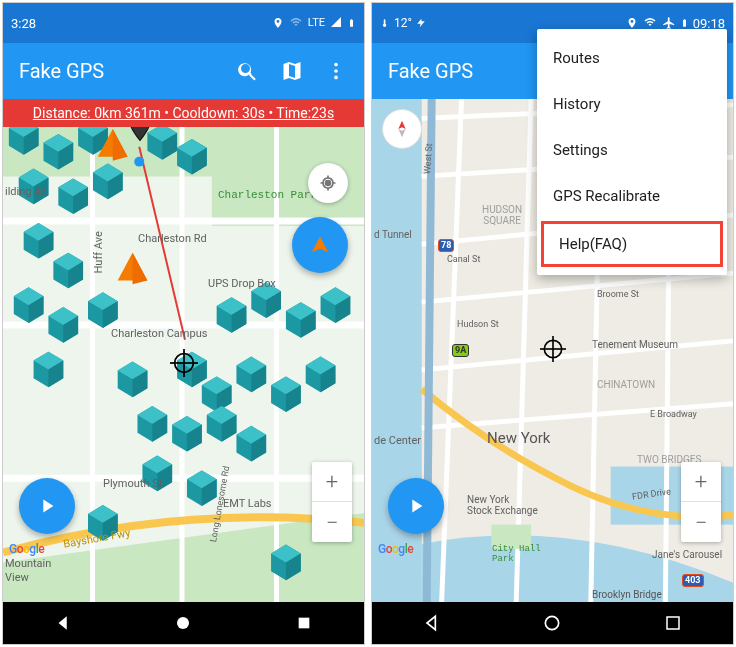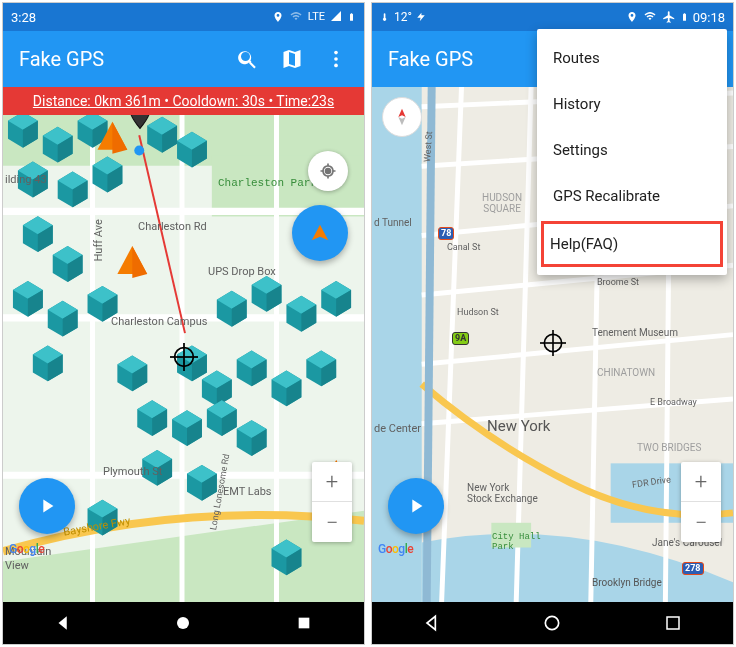--- a/index.html
+++ b/index.html
@@ -16,21 +16,21 @@
     width: 363px;
     height: 643px;
     border: 1px solid #ccc;
     position: relative;
     overflow: hidden;
     display: flex;
     flex-direction: column;
     background: #e8f0e9;
   }
   .status-bar {
-    height: 28px;
+    height: 40px;
     background: #1976D2;
     color: #fff;
     font-size: 13px;
     display: flex;
     align-items: center;
     padding: 0 8px;
   }
   .status-left { flex: 1; display: flex; align-items: center; gap: 4px;}
   .status-right { display: flex; align-items: flex-start; gap: 4px; }
   .status-right svg, .status-left svg { fill: #fff; }
@@ -150,21 +150,21 @@
     z-index: 100;
   }
   .menu-item {
     padding: 14px 16px;
     font-size: 15px;
     color: #212121;
   }
   .menu-item.highlight {
     border: 3px solid #f44336;
     margin: 2px 4px;
-    padding: 11px 6px;
+    padding: 11px 15px;
   }
   .crosshair {
     position:absolute;
     left:50%; top:50%;
     transform:translate(-50%,-50%);
     pointer-events:none;
   }
   .pin {
     position:absolute;
     transform:translate(-50%,-100%);
@@ -427,21 +427,21 @@
     <span class="map-label" style="left:220px;top:490px;font-size:10px;color:#555">Brooklyn Bridge</span>
     <span class="map-label" style="left:260px;top:390px;font-size:9px;transform:rotate(-8deg)">FDR Drive</span>
     <span class="map-label" style="left:220px;top:240px;font-size:10px">Tenement Museum</span>
     <span class="map-label" style="left:225px;top:280px;color:#9e9e9e;font-size:10px">CHINATOWN</span>
     <span class="map-label" style="left:278px;top:310px;font-size:9px">E Broadway</span>
     <span class="map-label" style="left:265px;top:355px;color:#9e9e9e;font-size:10px">TWO BRIDGES</span>
     <span class="map-label" style="left:280px;top:450px;font-size:10px">Jane's Carousel</span>
     <span class="map-label" style="left:225px;top:190px;font-size:9px">Broome St</span>
     <span class="route-shield" style="left:66px;top:140px">78</span>
     <span class="route-shield" style="left:80px;top:245px;background:#84cc16;color:#333;border-color:#333">9A</span>
-    <span class="route-shield" style="left:310px;top:475px">278</span>
+    <span class="route-shield" style="left:310px;top:475px">403</span>
 
     <div class="compass">
       <svg width="22" height="22" viewBox="0 0 24 24">
           <polygon points="12,3 16,12 12,10 8,12" fill="#e53935"></polygon>
           <polygon points="12,21 16,12 12,14 8,12" fill="#bdbdbd"></polygon>
         </svg>
     </div>
 
     <div class="crosshair">
       <svg width="26" height="26" viewBox="0 0 24 24">

